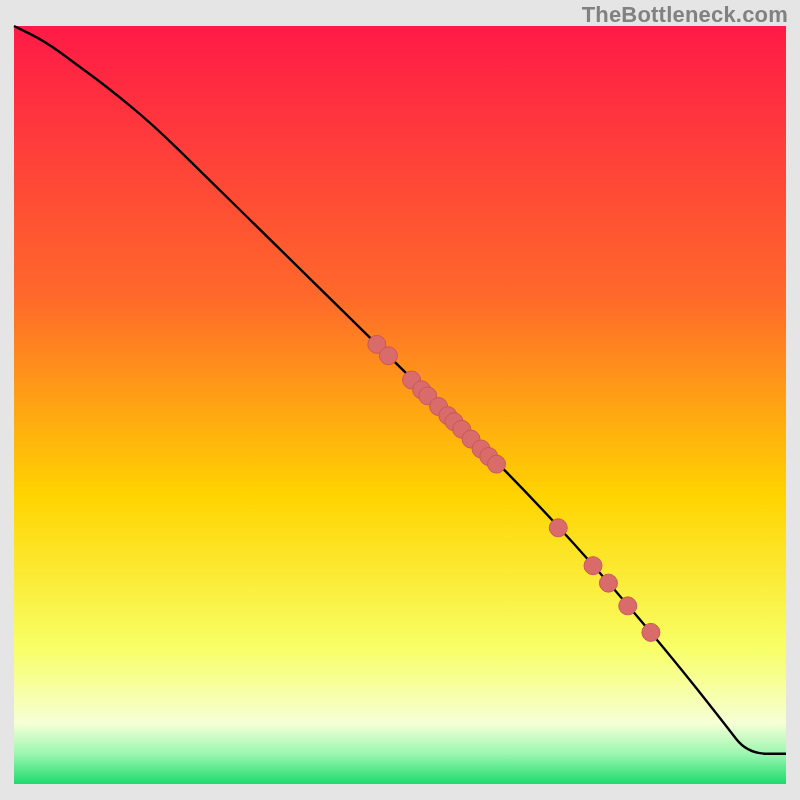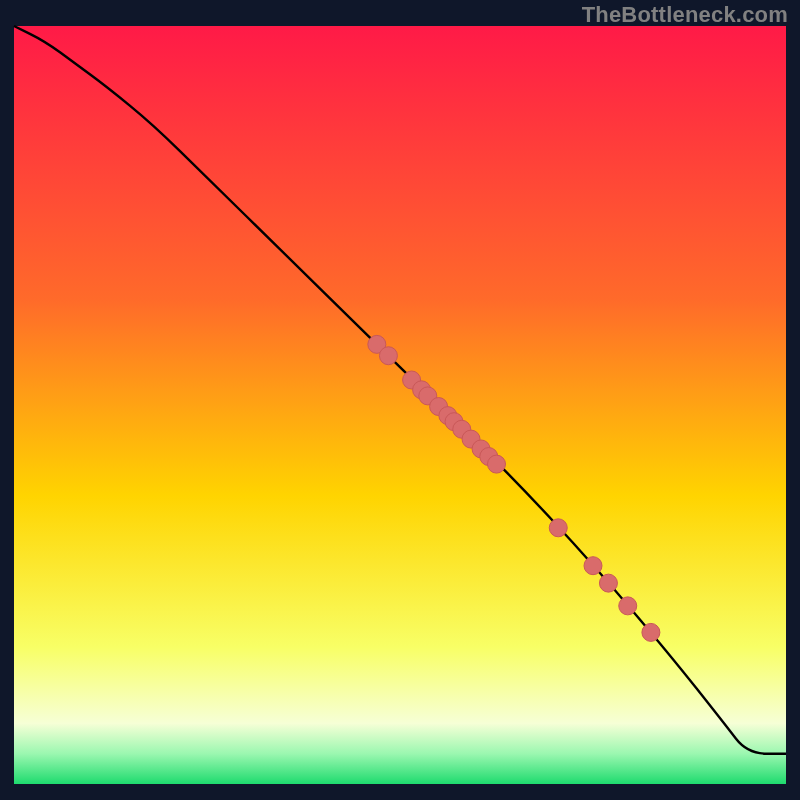--- a/index.html
+++ b/index.html
@@ -8,21 +8,21 @@
     width: 800px;
     height: 800px;
     background: #000;
     overflow: hidden;
     font-family: Arial, Helvetica, sans-serif;
   }
   .stage {
     position: relative;
     width: 800px;
     height: 800px;
-    background: #0f172a;
+    background: #e5e5e5;
   }
   .watermark {
     position: absolute;
     top: 2px;
     right: 12px;
     color: #818181;
     font-size: 22px;
     font-weight: 600;
     letter-spacing: 0.2px;
     z-index: 50;

